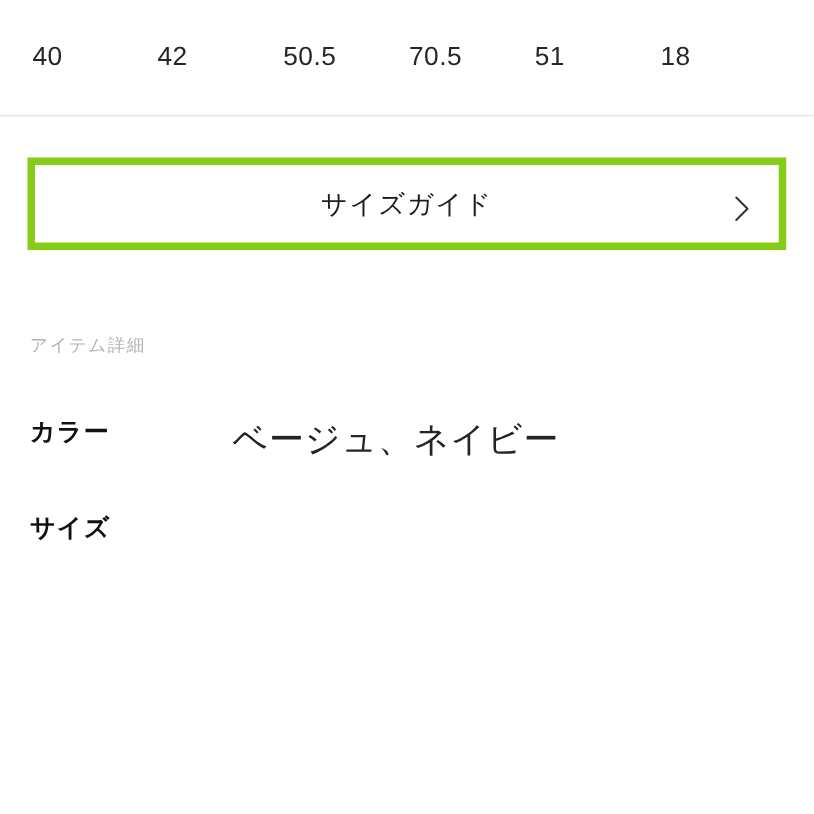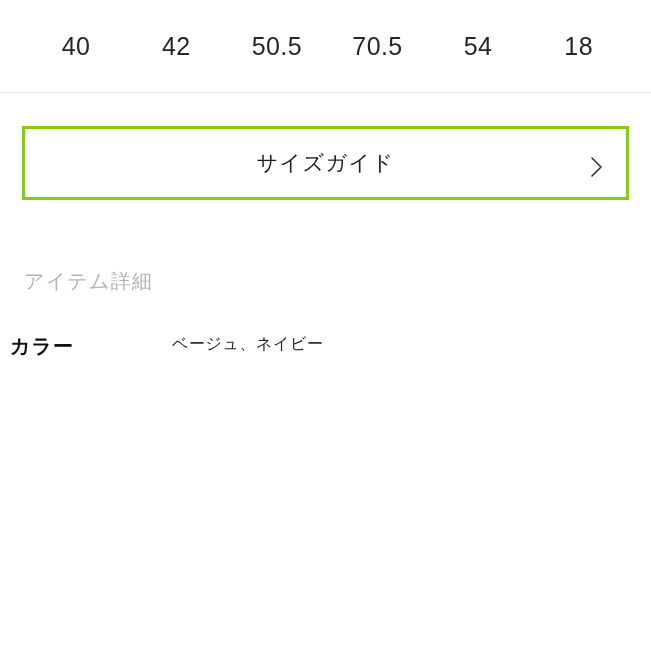--- a/index.html
+++ b/index.html
@@ -29,36 +29,36 @@
     right: 0;
     height: 93px;
     display: flex;
     align-items: center;
     padding: 0 22px 0 26px;
     box-sizing: border-box;
     border-bottom: 1px solid #e3e3e3;
   }
   .size-cell {
     flex: 1 1 0;
-    font-size: 25px;
+    font-size: 21px;
     color: #262626;
-    text-align: center;
+    text-align: left;
     letter-spacing: 0.4px;
   }
   .size-cell:first-child { flex: 0 0 100px; }
 
   
   .size-guide {
     position: absolute;
     top: 126px;
     left: 22px;
     width: 607px;
     height: 74px;
     box-sizing: border-box;
-    border: 3px solid #84cc16;
+    border: 6px solid #84cc16;
     background: #ffffff;
     display: flex;
     align-items: center;
     justify-content: center;
     cursor: pointer;
   }
   .size-guide-label {
     font-size: 21px;
     color: #1d1d1d;
     letter-spacing: 1.5px;
@@ -72,80 +72,81 @@
     width: 14px;
     height: 14px;
   }
   .chevron svg { display: block; }
 
   
   .section-title {
     position: absolute;
     top: 268px;
     left: 24px;
-    font-size: 20px;
+    font-size: 14px;
     color: #b3b3b3;
     letter-spacing: 1.2px;
   }
 
   .detail-list {
     position: absolute;
     top: 332px;
-    left: 10px;
+    left: 24px;
     right: 18px;
   }
   .detail-row {
     display: flex;
     align-items: flex-start;
     margin-bottom: 36px;
   }
   .detail-key {
     flex: 0 0 162px;
     font-size: 20px;
     font-weight: bold;
     color: #111111;
     letter-spacing: 1px;
     line-height: 1.42;
   }
   .detail-val {
     flex: 1 1 auto;
-    font-size: 16px;
+    font-size: 28px;
     color: #242424;
     letter-spacing: 0.6px;
     line-height: 1.45;
     padding-right: 8px;
   }
 </style>
 </head>
 <body>
 
 <div class="page">
 
   <div class="size-row">
     <div class="size-cell">40</div>
     <div class="size-cell">42</div>
     <div class="size-cell">50.5</div>
     <div class="size-cell">70.5</div>
-    <div class="size-cell">54</div>
+    <div class="size-cell">51</div>
     <div class="size-cell">18</div>
   </div>
 
   <div class="size-guide">
     <span class="size-guide-label">サイズガイド</span>
     <span class="chevron">
       <svg width="14" height="22" viewBox="0 0 14 22" fill="none" xmlns="http://www.w3.org/2000/svg">
         <path d="M2 2 L11 11 L2 20" stroke="#333333" stroke-width="1.6" fill="none" stroke-linecap="round" stroke-linejoin="round"></path>
       </svg>
     </span>
   </div>
 
   <div class="section-title">アイテム詳細</div>
 
   <div class="detail-list">
     <div class="detail-row">
       <div class="detail-key">カラー</div>
       <div class="detail-val">ベージュ、ネイビー</div>
     </div>
     <div class="detail-row">
+      <div class="detail-key">サイズ</div>
     </div>
   </div>
 
 </div>
 
 </body></html>

